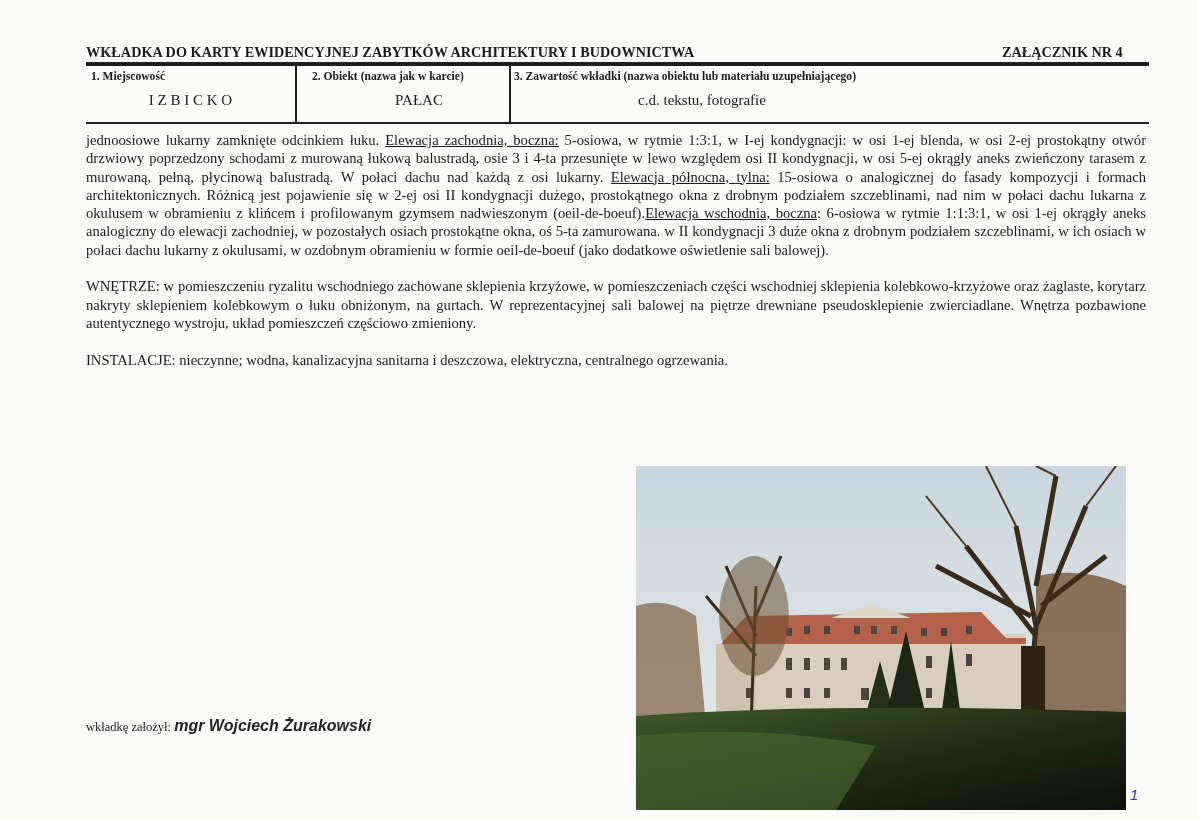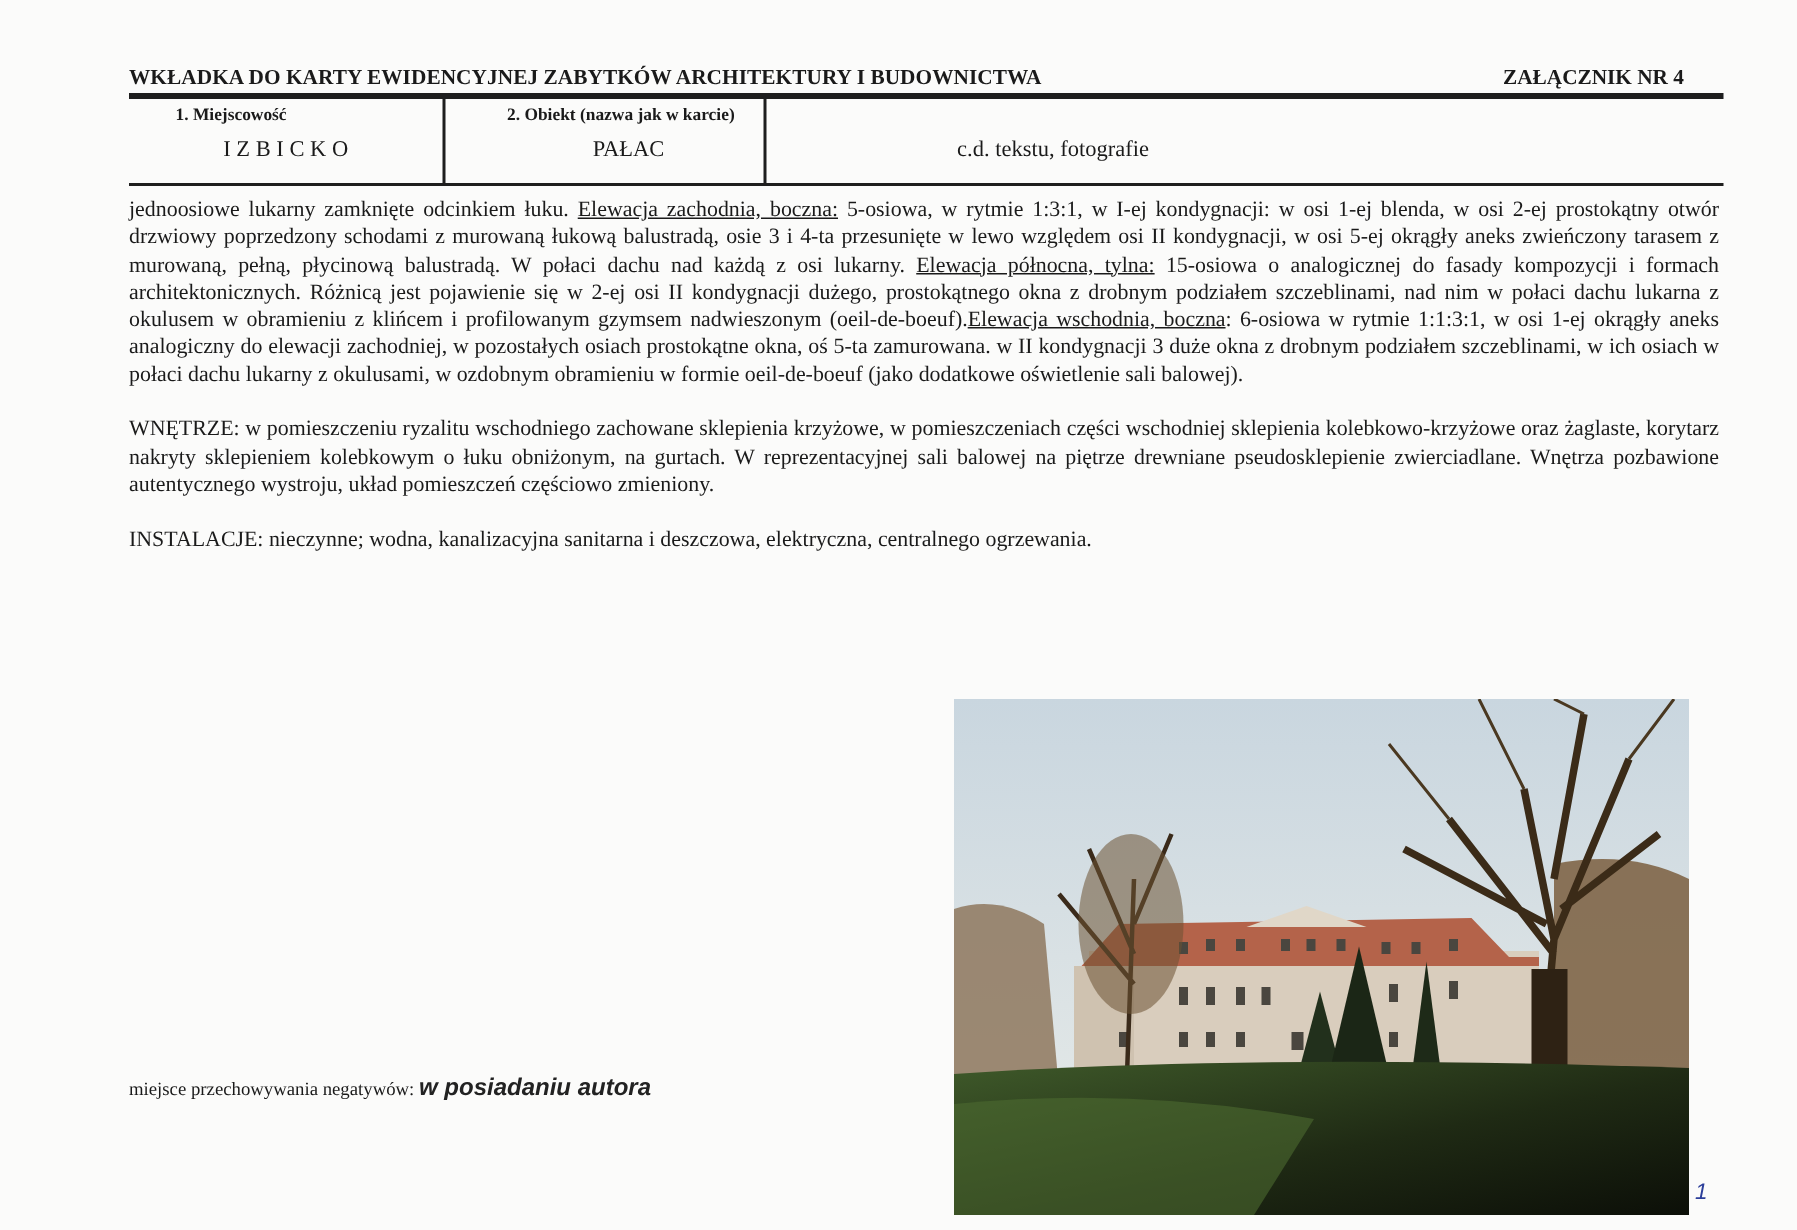--- a/index.html
+++ b/index.html
@@ -22,21 +22,21 @@
   .rule-top {
     position:absolute; left:86px; top:62px; width:1063px; height:4px; background:#1e1e1e;
   }
   .rule-bottom {
     position:absolute; left:86px; top:122px; width:1063px; height:2px; background:#1e1e1e;
   }
   .col-div {
     position:absolute; top:64px; height:59px; width:2px; background:#1e1e1e;
   }
   .cell-label {
-    position:absolute; top:70px; font-size:11.6px; font-weight:bold; white-space:nowrap;margin-left:26px;
+    position:absolute; top:70px; font-size:11.6px; font-weight:bold; white-space:nowrap;
   }
   .cell-value {
     position:absolute; top:92px; font-size:15px; white-space:nowrap; text-align:center;
   }
   .body-text {
     position:absolute; left:86px; top:131px; width:1060px;
     font-size:14.6px; line-height:18.3px; text-align:justify;
   }
   .body-text p { margin:0 0 18.3px 0; }
   .u { text-decoration:underline; }
@@ -70,20 +70,21 @@
   <div class="col-div" style="left:295px;"></div>
   <div class="col-div" style="left:509px;"></div>
   <div class="rule-bottom"></div>
 
   <div class="cell-label" style="left:91px;">1. Miejscowość</div>
   <div class="cell-value" style="left:88px; width:205px;">I Z B I C K O</div>
 
   <div class="cell-label" style="left:312px;">2. Obiekt (nazwa jak w karcie)</div>
   <div class="cell-value" style="left:298px; width:242px;">PAŁAC</div>
 
+  <div class="cell-label" style="left:514px;">3. Zawartość wkładki (nazwa obiektu lub materiału uzupełniającego)</div>
   <div class="cell-value" style="left:512px; width:380px;">c.d. tekstu, fotografie</div>
 
   <div class="body-text">
     <p><span>jednoosiowe lukarny zamknięte odcinkiem łuku. </span><span class="u">Elewacja zachodnia, boczna:</span><span> 5-osiowa, w rytmie 1:3:1, w I-ej kondygnacji: w osi 1-ej blenda, w osi 2-ej prostokątny otwór drzwiowy poprzedzony schodami z murowaną łukową balustradą, osie 3 i 4-ta przesunięte w lewo względem osi II kondygnacji, w osi 5-ej okrągły aneks zwieńczony tarasem z murowaną, pełną, płycinową balustradą. W połaci dachu nad każdą z osi lukarny. </span><span class="u">Elewacja północna, tylna:</span><span> 15-osiowa o analogicznej do fasady kompozycji i formach architektonicznych. Różnicą jest pojawienie się w 2-ej osi II kondygnacji dużego, prostokątnego okna z drobnym podziałem szczeblinami, nad nim w połaci dachu lukarna z okulusem w obramieniu z klińcem i profilowanym gzymsem nadwieszonym (oeil-de-boeuf).</span><span class="u">Elewacja wschodnia, boczna</span><span>:  6-osiowa w rytmie 1:1:3:1,  w osi 1-ej okrągły aneks analogiczny do elewacji zachodniej, w pozostałych osiach prostokątne okna, oś 5-ta zamurowana. w II kondygnacji 3 duże okna z drobnym podziałem szczeblinami, w ich osiach w połaci dachu lukarny z okulusami, w ozdobnym obramieniu w formie oeil-de-boeuf (jako dodatkowe oświetlenie sali balowej).</span></p>
     <p>WNĘTRZE: w pomieszczeniu ryzalitu wschodniego zachowane sklepienia krzyżowe, w pomieszczeniach części wschodniej sklepienia kolebkowo-krzyżowe oraz żaglaste, korytarz nakryty sklepieniem kolebkowym o łuku obniżonym, na gurtach. W reprezentacyjnej sali balowej na piętrze drewniane pseudosklepienie zwierciadlane. Wnętrza pozbawione autentycznego wystroju, układ pomieszczeń częściowo zmieniony.</p>
     <p>INSTALACJE: nieczynne; wodna, kanalizacyjna sanitarna i deszczowa, elektryczna, centralnego ogrzewania.</p>
   </div>
 
   <div class="photo">
     <svg width="490" height="344" viewBox="0 0 490 344" xmlns="http://www.w3.org/2000/svg">
@@ -146,16 +147,16 @@
       <rect x="385" y="180" width="24" height="100" fill="#2e2214"></rect>
 
       <path d="M0 250 Q200 236 490 246 L490 344 L0 344 Z" fill="url(#grass)"></path>
       <path d="M0 270 Q120 258 240 280 L200 344 L0 344 Z" fill="#4d6b30" opacity="0.6"></path>
     </svg>
   </div>
 
   <div class="page-num">1</div>
 
   <div class="footer">
-    <div><span>miejsce przechowywania negatywów: </span><span class="val">w posiadaniu autora</span></div>
+    <div><span>wkładkę założył: </span><span class="val">mgr Wojciech Żurakowski</span></div>
   </div>
 
 </div>
 
 </body></html>

